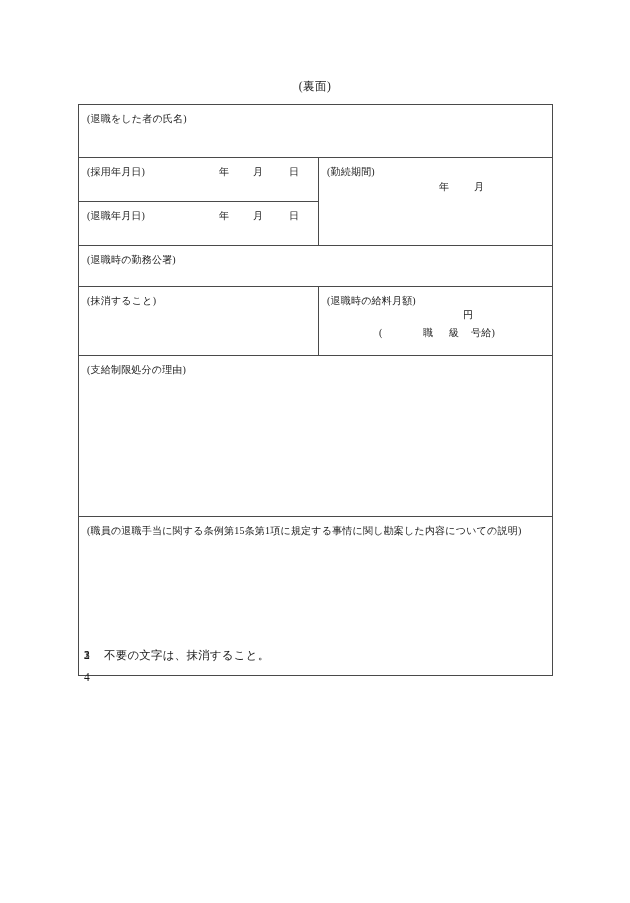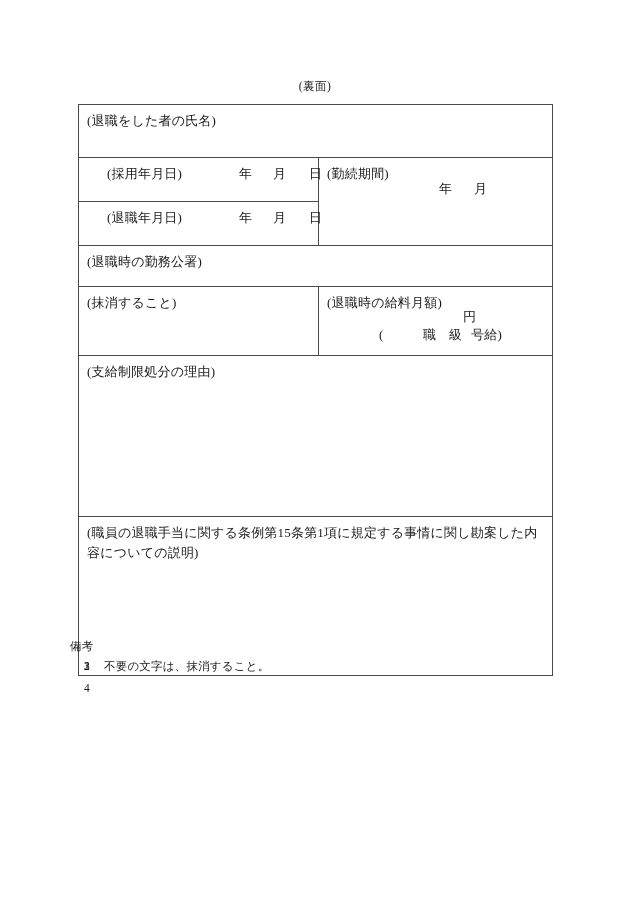--- a/index.html
+++ b/index.html
@@ -33,21 +33,21 @@
     left: 78px;
     top: 104px;
     width: 474px;
     border-collapse: collapse;
     table-layout: fixed;
   }
   .form-table td {
     border: 1px solid #4a4a4a;
     vertical-align: top;
     padding: 6px 8px 4px 8px;
-    font-size: 13px;
+    font-size: 10px;
     line-height: 1.55;
     letter-spacing: 0.2px;
   }
 
   
   .r-name     { height: 42px; }
   .r-date     { height: 33px; }
   .r-office   { height: 30px; }
   .r-post     { height: 58px; }
   .r-reason   { height: 150px; }
@@ -57,21 +57,20 @@
   .label { display: inline-block; }
   .slot {
     display: inline-block;
     text-align: left;
   }
 
   
   .date-row-inner {
     position: relative;
     height: 16px;
-    margin-left: 20px;
   }
   .date-row-inner .lbl { position: absolute; left: 0;   top: 0; }
   .date-row-inner .y   { position: absolute; left: 132px; top: 0; }
   .date-row-inner .m   { position: absolute; left: 166px; top: 0; }
   .date-row-inner .d   { position: absolute; left: 202px; top: 0; }
 
   
   .service-cell { position: relative; }
   .service-cell .sp-y { position: absolute; left: 120px; top: 21px; }
   .service-cell .sp-m { position: absolute; left: 155px; top: 21px; }
@@ -188,21 +187,20 @@
     <tr>
       <td class="r-explain" colspan="2">
         <span class="label">(職員の退職手当に関する条例第15条第1項に規定する事情に関し勘案した内容についての説明)</span>
       </td>
     </tr>
 
   </tbody>
 </table>
 
 <div class="notes">
-  <div class="notes-title">備考</div>
   <ul class="notes-list">
     <li class="note-item">
       <span class="note-num">1</span>
     </li>
     <li class="note-item">
       <span class="note-num">2</span>
     </li>
     <li class="note-item">
       <span class="note-num">3</span>
       <span class="note-text">不要の文字は、抹消すること。</span>

